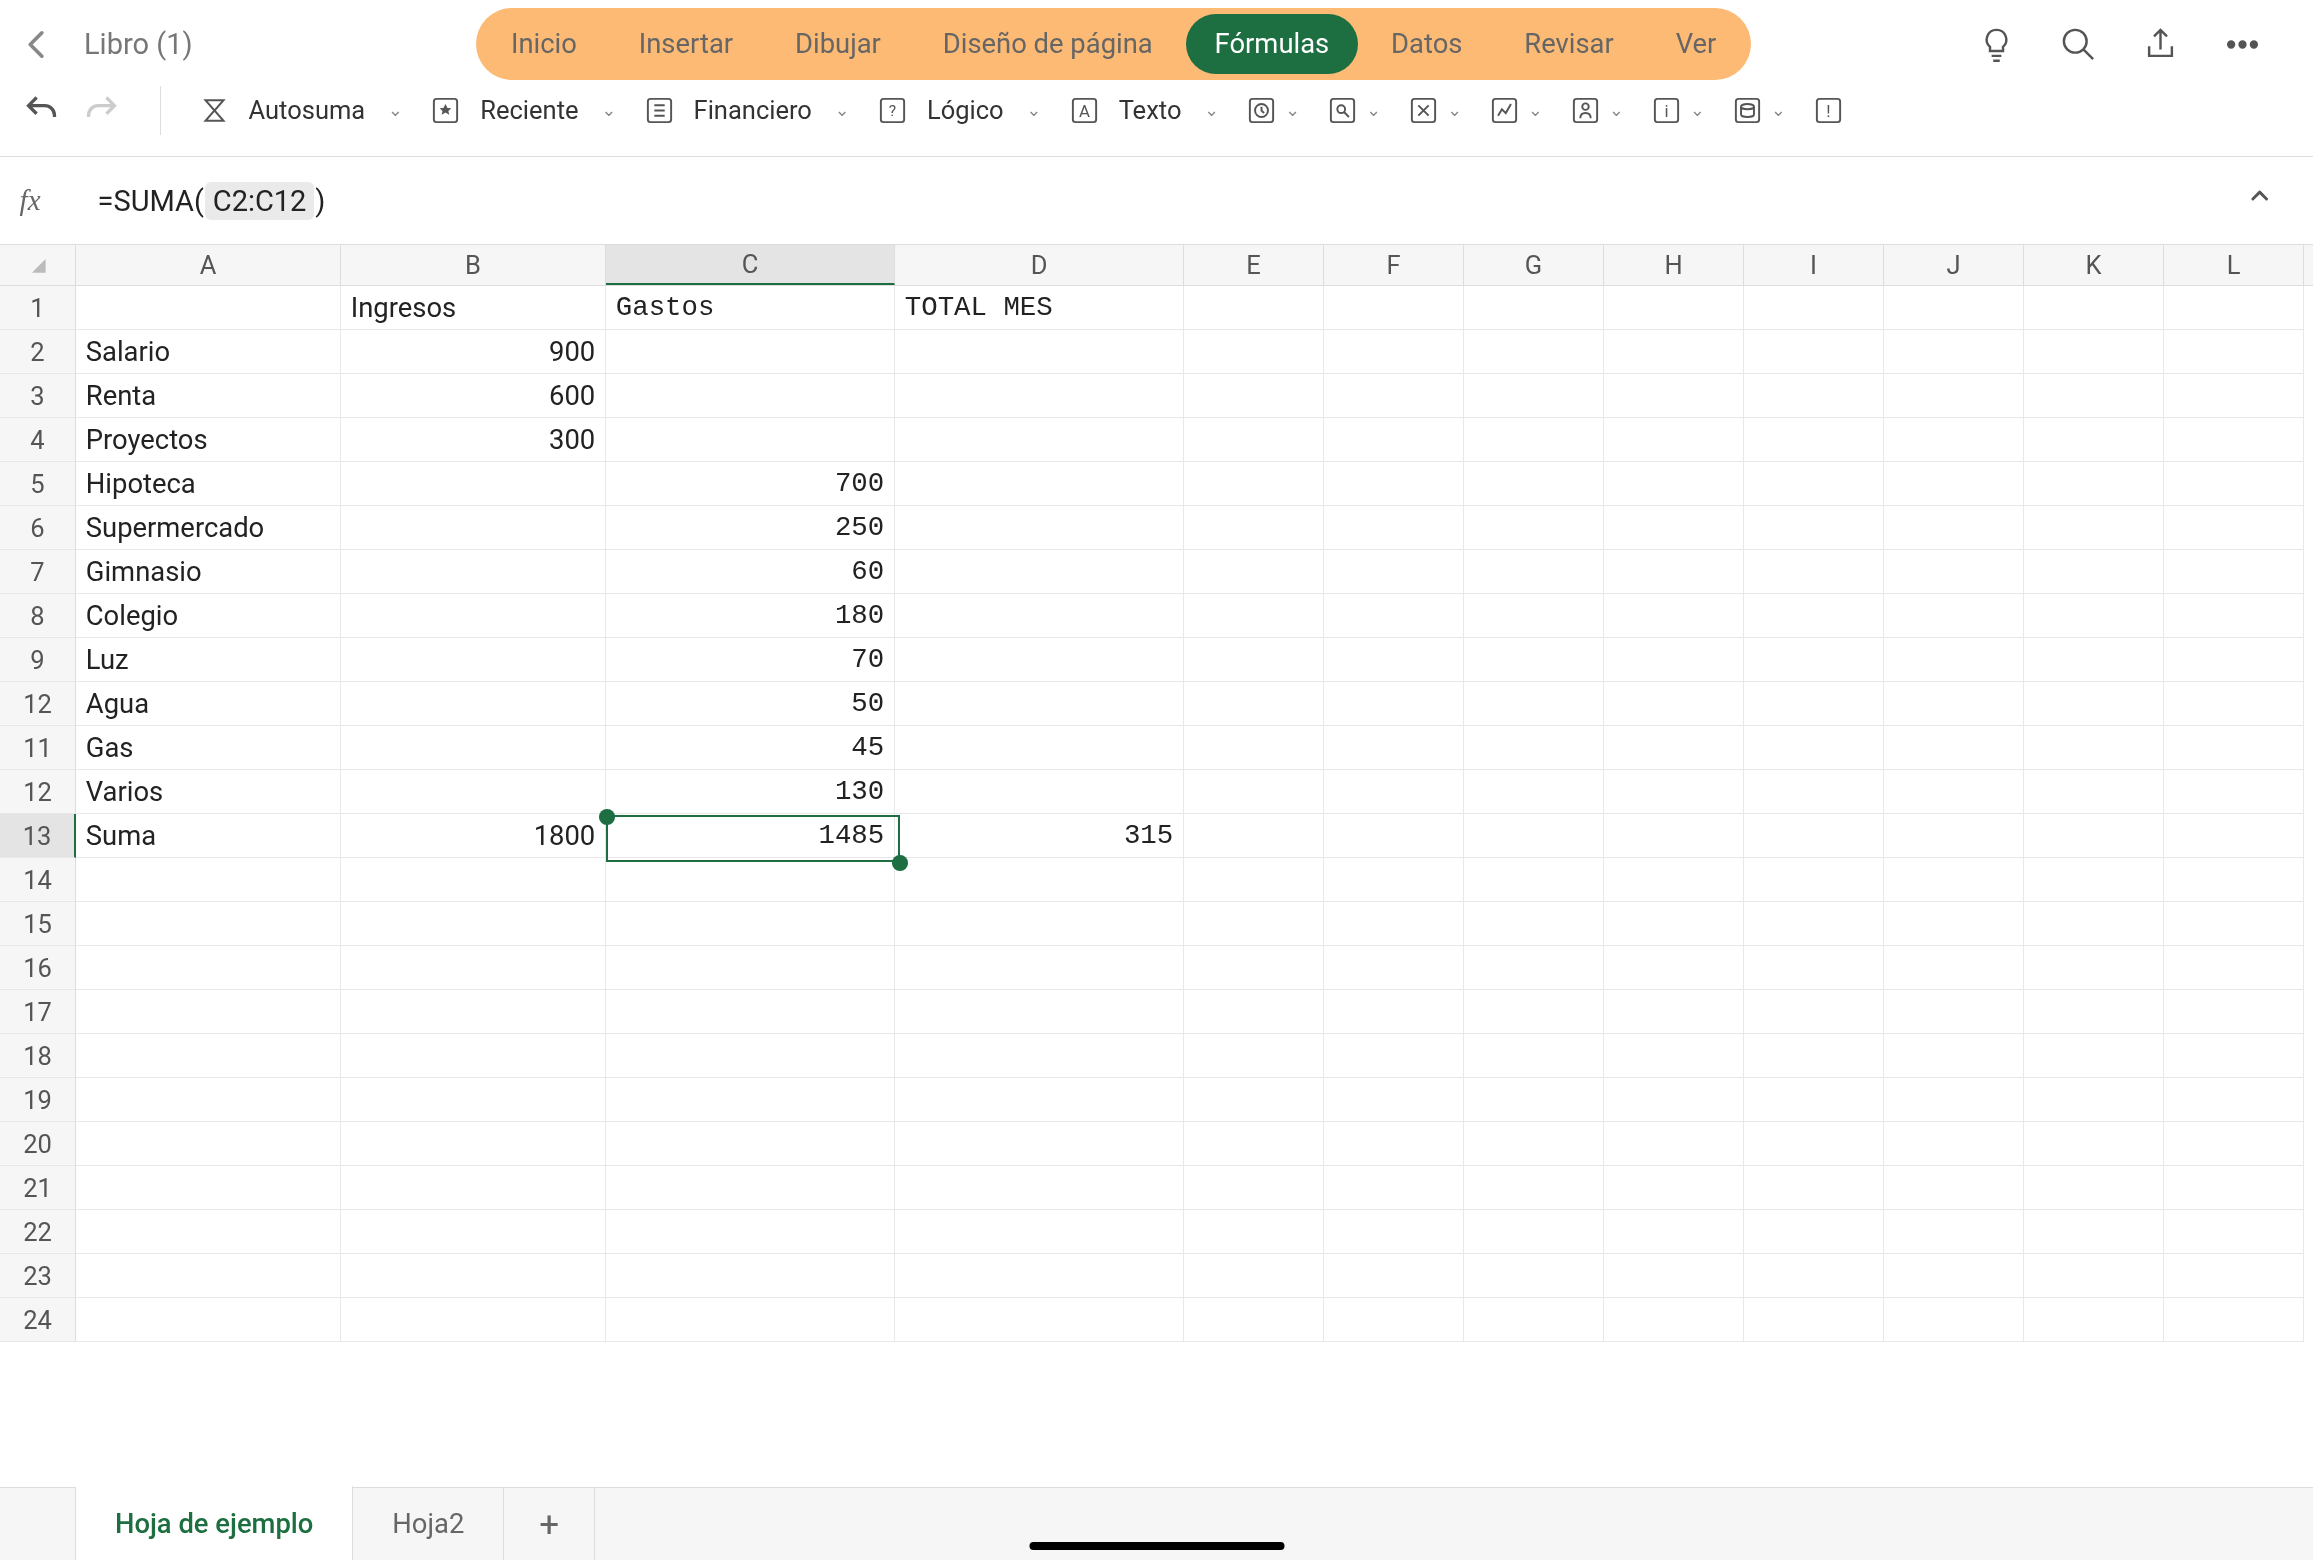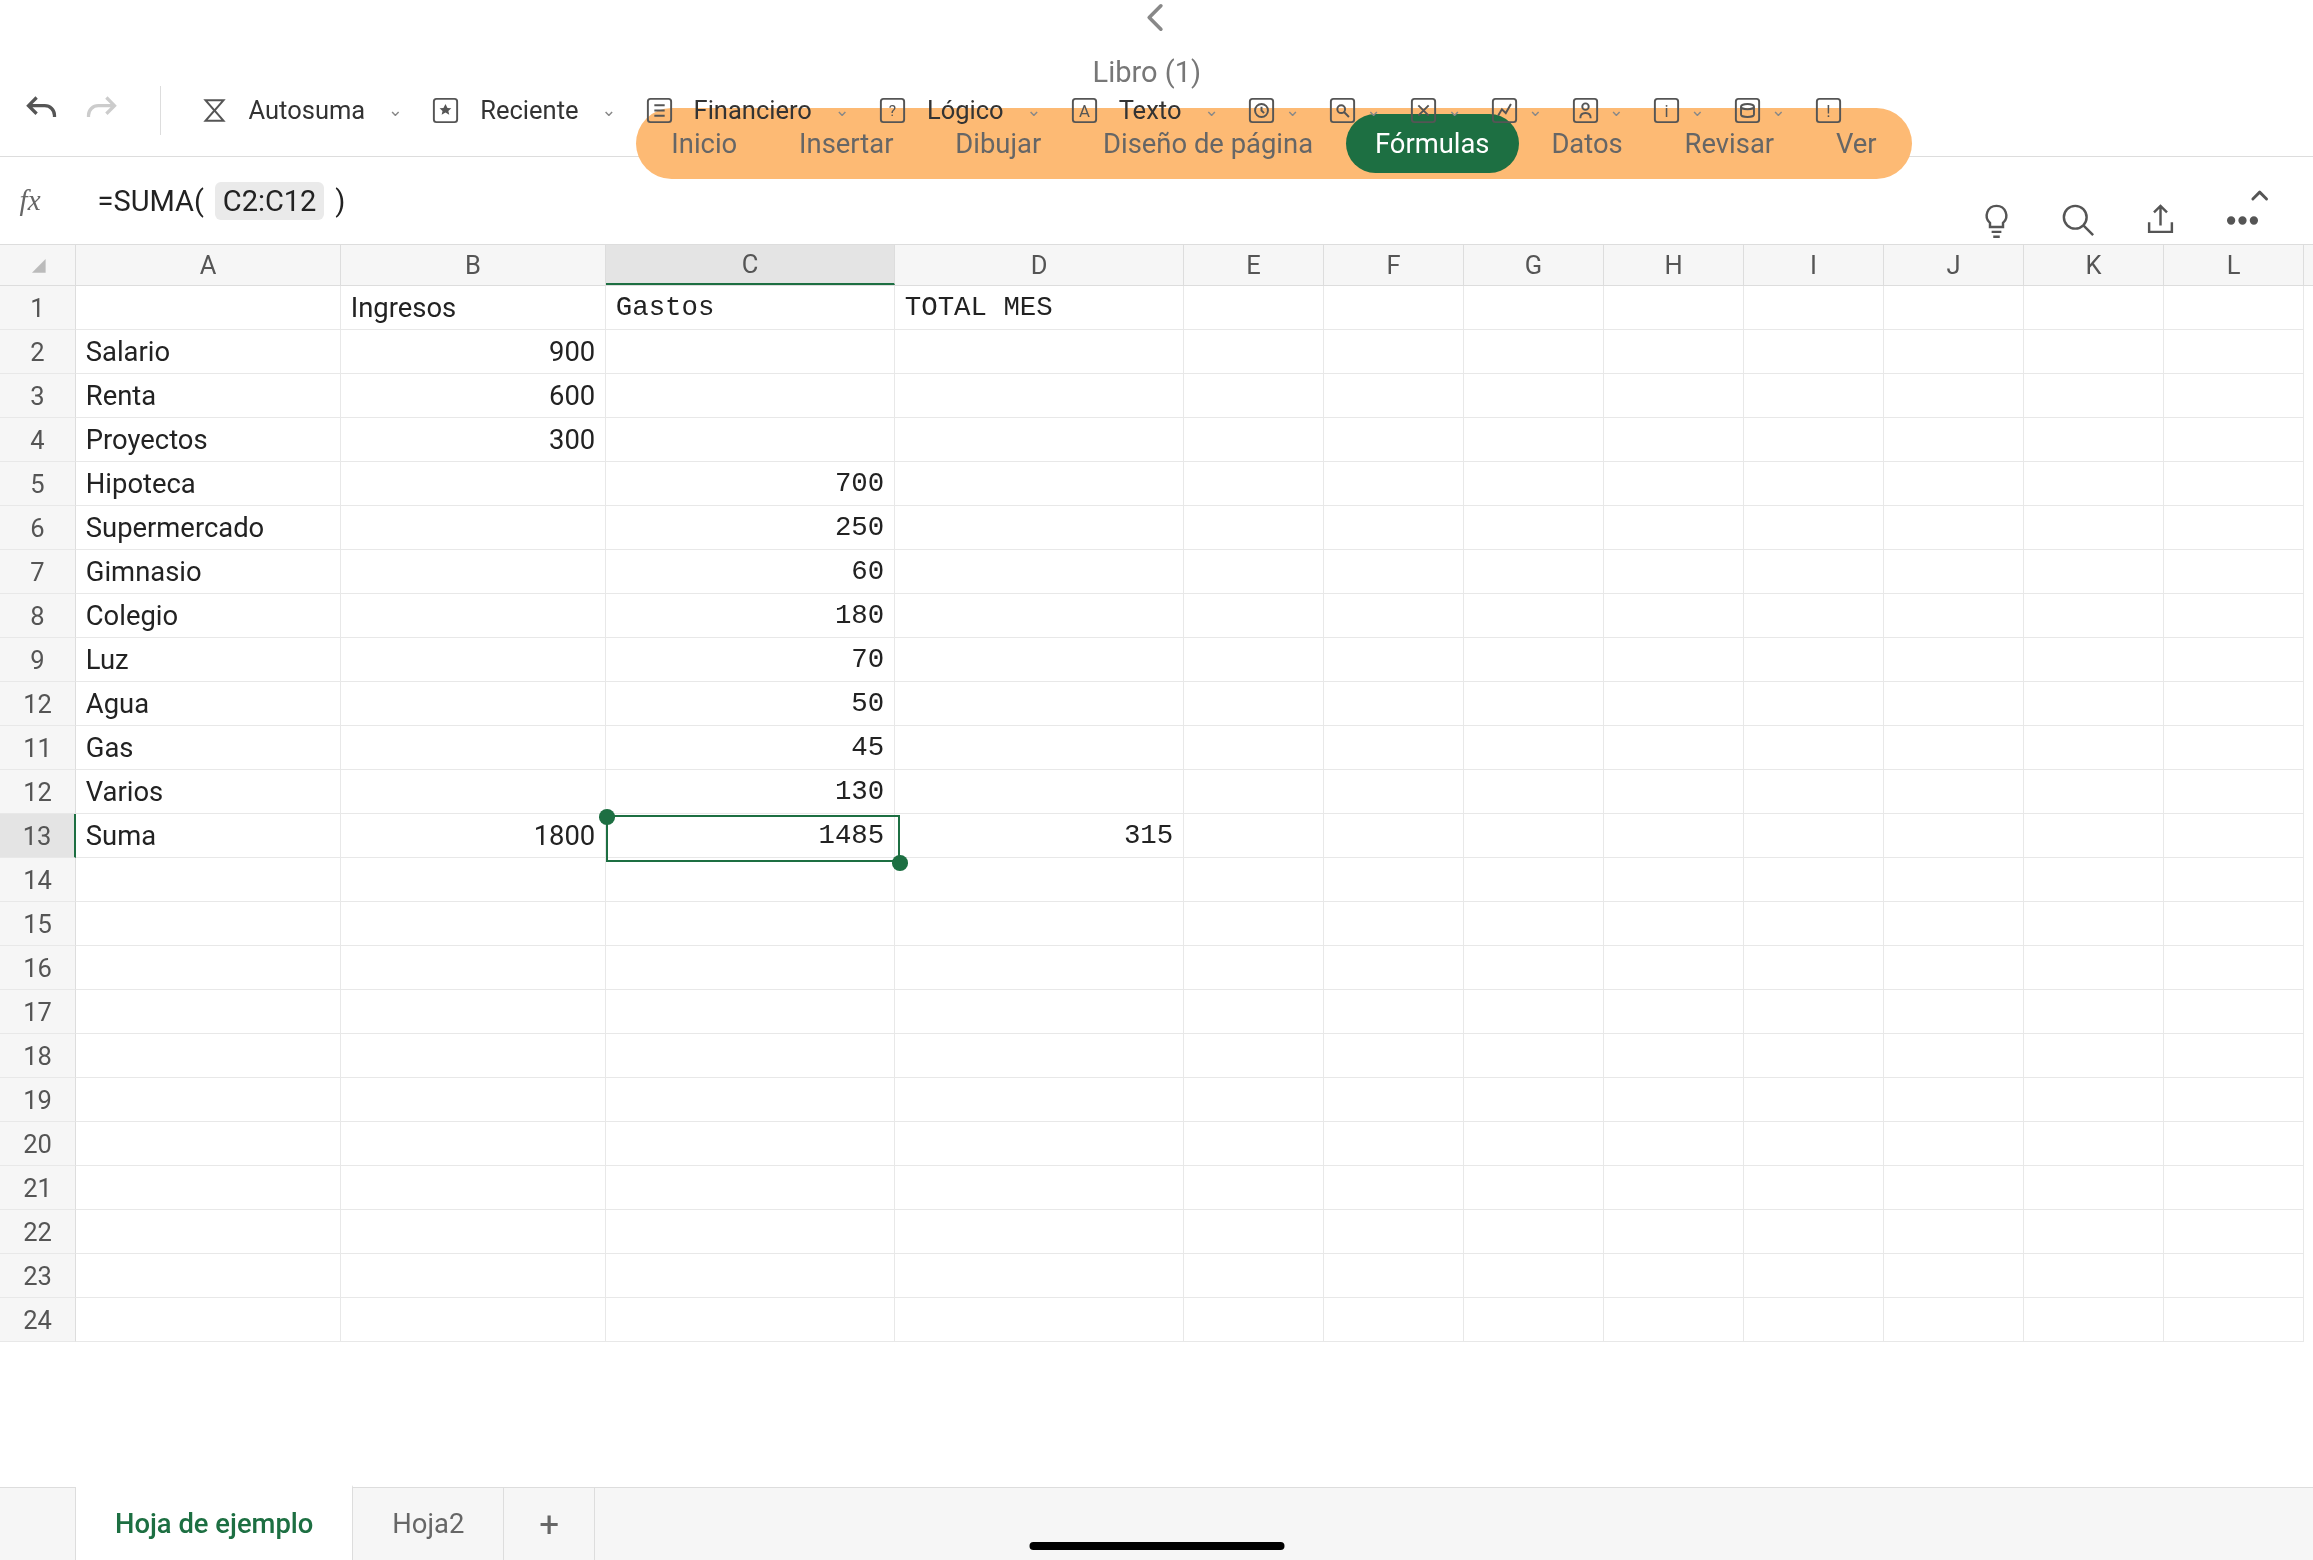--- a/index.html
+++ b/index.html
@@ -13,21 +13,20 @@
   color: #444;
 }
 
 
 .topbar {
   display: flex;
   align-items: center;
   height: 88px;
   padding: 0 19.6px;
   gap: 19.6px;
-  flex-direction: column;
 }
 .back-chevron {
   width: 35px;
   height: 35px;
   display: flex;
   align-items: center;
   justify-content: center;
   color: #777;
   font-size: 39px;
   cursor: pointer;
@@ -118,21 +117,21 @@
   color: #666;
   margin-right: 29px;
   width: 49px;
 }
 .formula-input {
   flex: 1;
   font-size: 29px;
   color: #222;
   display: flex;
   align-items: center;
-  gap: 11px;
+  gap: 1px;
 }
 .formula-range {
   background: #eaeaea;
   border-radius: 5.9px;
   padding: 2px 7.8px;
 }
 .formula-expand {
   font-size: 27.4px;
   color: #555;
   cursor: pointer;

